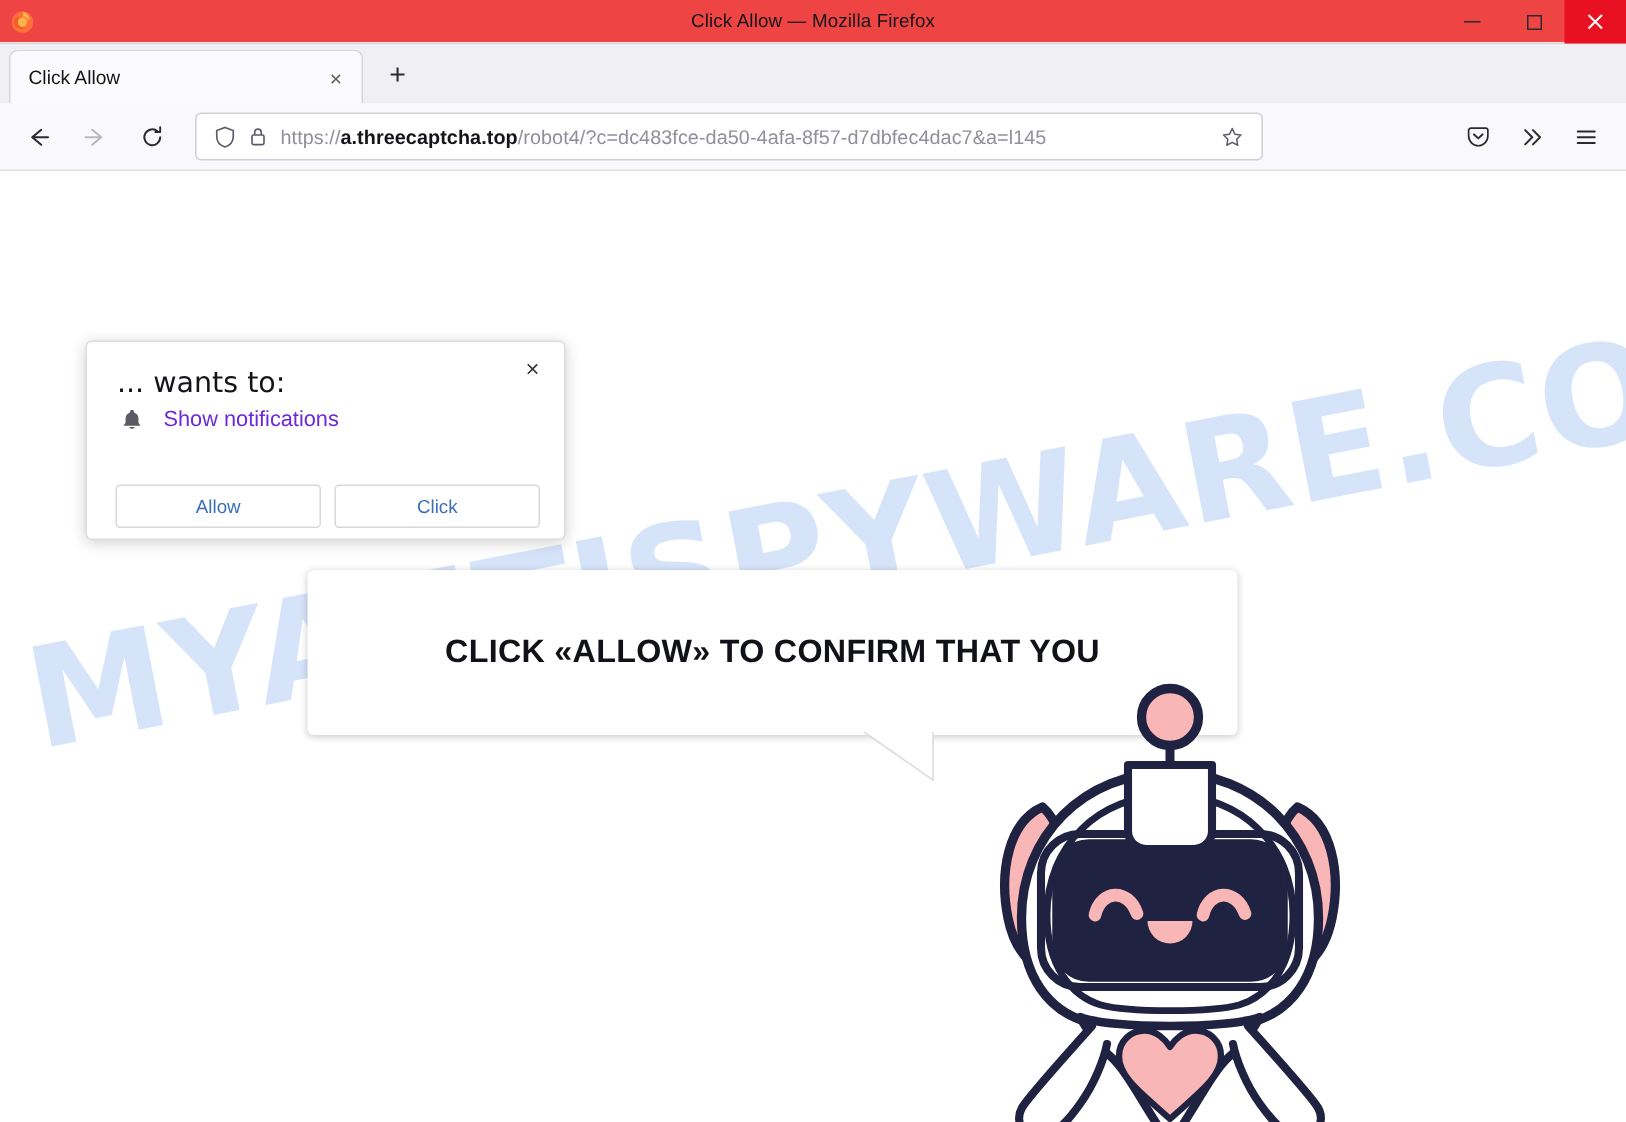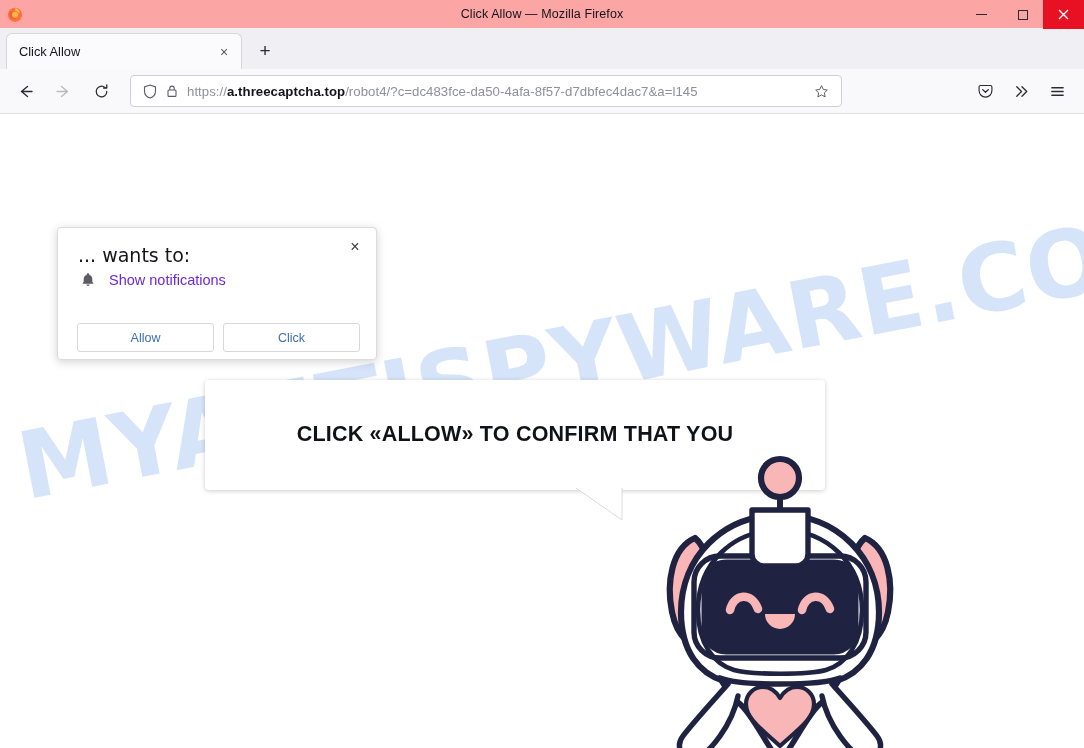--- a/index.html
+++ b/index.html
@@ -7,21 +7,21 @@
     width: 1084px; height: 748px;
     overflow: hidden;
     font-family: "Liberation Sans", sans-serif;
     background: #ffffff;
   }
 
   
   .browser { width: 1084px; height: 748px; display: flex; flex-direction: column; position: relative; }
 
   .titlebar {
-    height: 29px; background: #fca5a5; position: relative;
+    height: 29px; background: #ef4444; position: relative;
     display: flex; align-items: center; flex: 0 0 29px;
     border-bottom: 1px solid #f0f0f4;
   }
   .ff-logo { width: 18px; height: 18px; margin-left: 6px; flex: 0 0 18px; }
   .window-title {
     position: absolute; left: 0; right: 0; text-align: center;
     font-size: 12.5px; color: #15141a; letter-spacing: .1px;
   }
   .winbtns { position: absolute; right: 0; top: 0; height: 29px; display: flex; }
   .winbtn {

